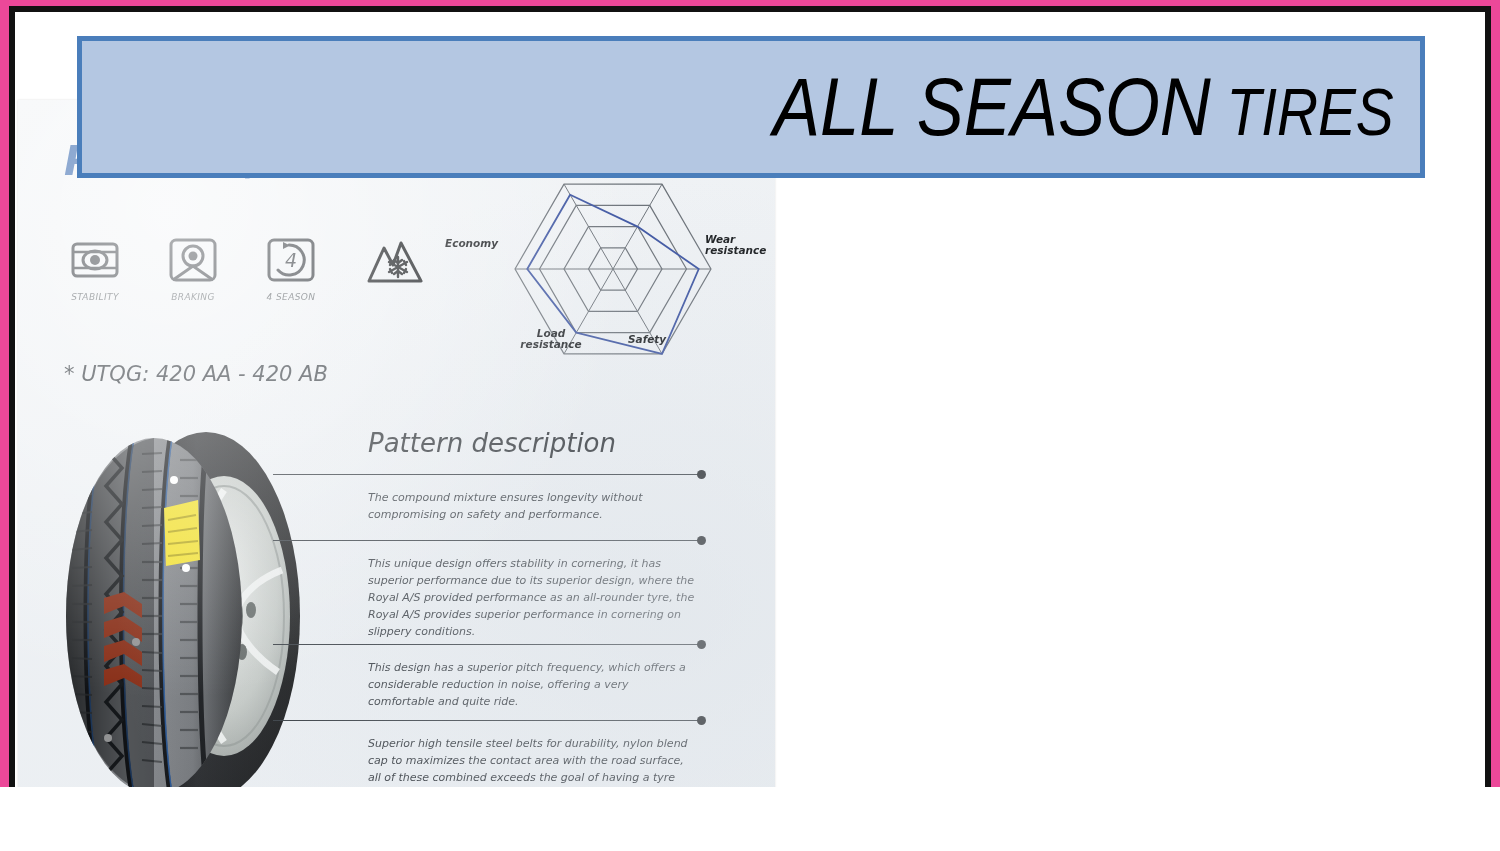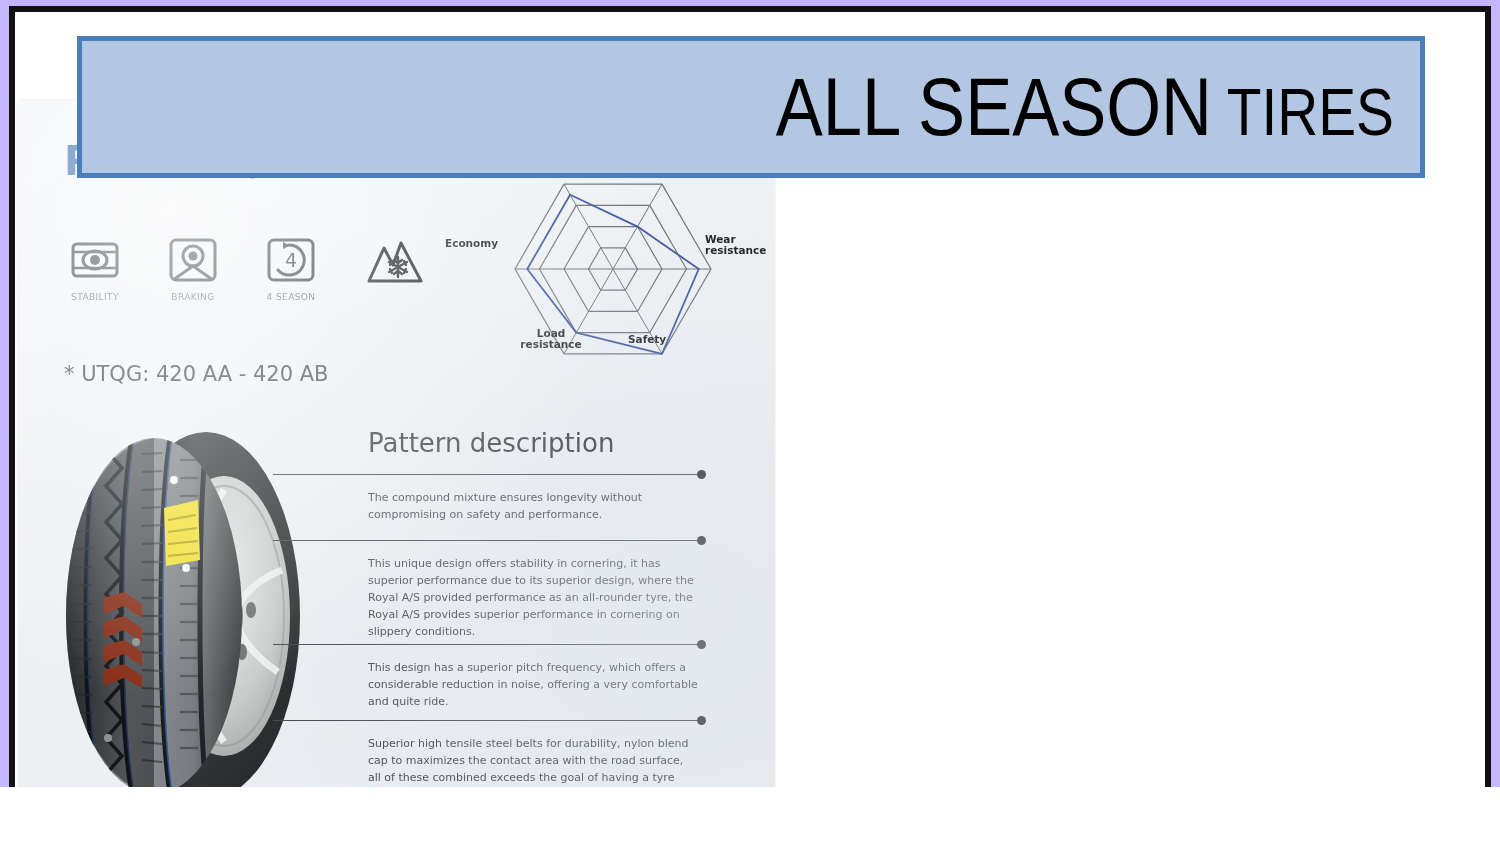--- a/index.html
+++ b/index.html
@@ -3,22 +3,23 @@
 <meta charset="utf-8">
 <style>
   html, body {
     margin: 0; padding: 0;
     background: #ffffff;
     font-family: "Liberation Sans", sans-serif;
   }
   #slide {
     position: relative;
     width: 1500px; height: 787px;
-    background: #c4b5fd;
+    background: #ec4899;
     overflow: hidden;
+    font-style: italic;
   }
   
   #frame {
     position: absolute;
     left: 9px; top: 6px;
     width: 1482px; height: 839px;
     border: 6px solid #111111;
     box-sizing: border-box;
     background: #ffffff;
   }

